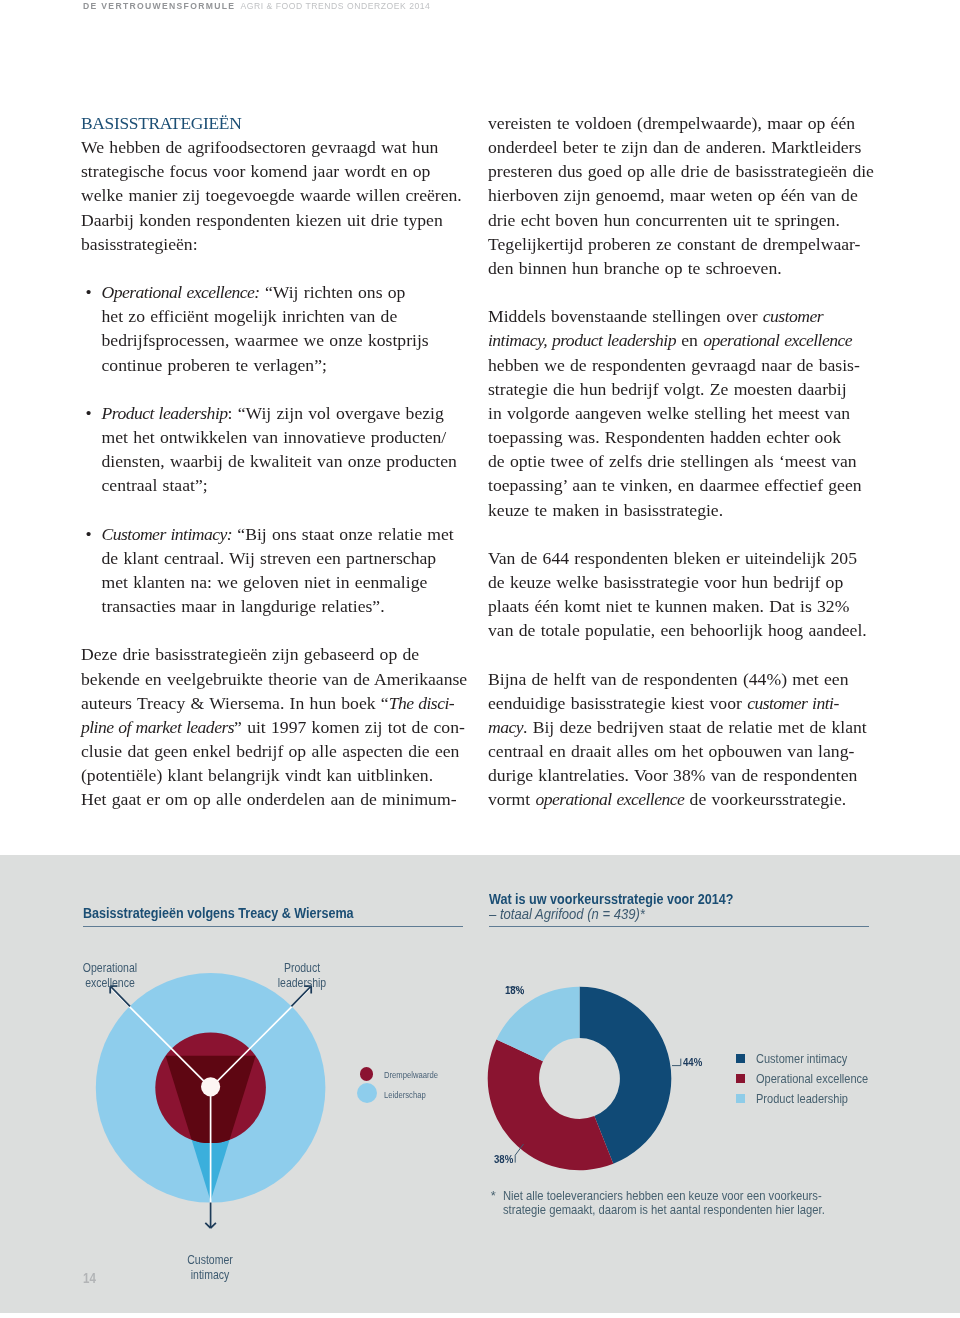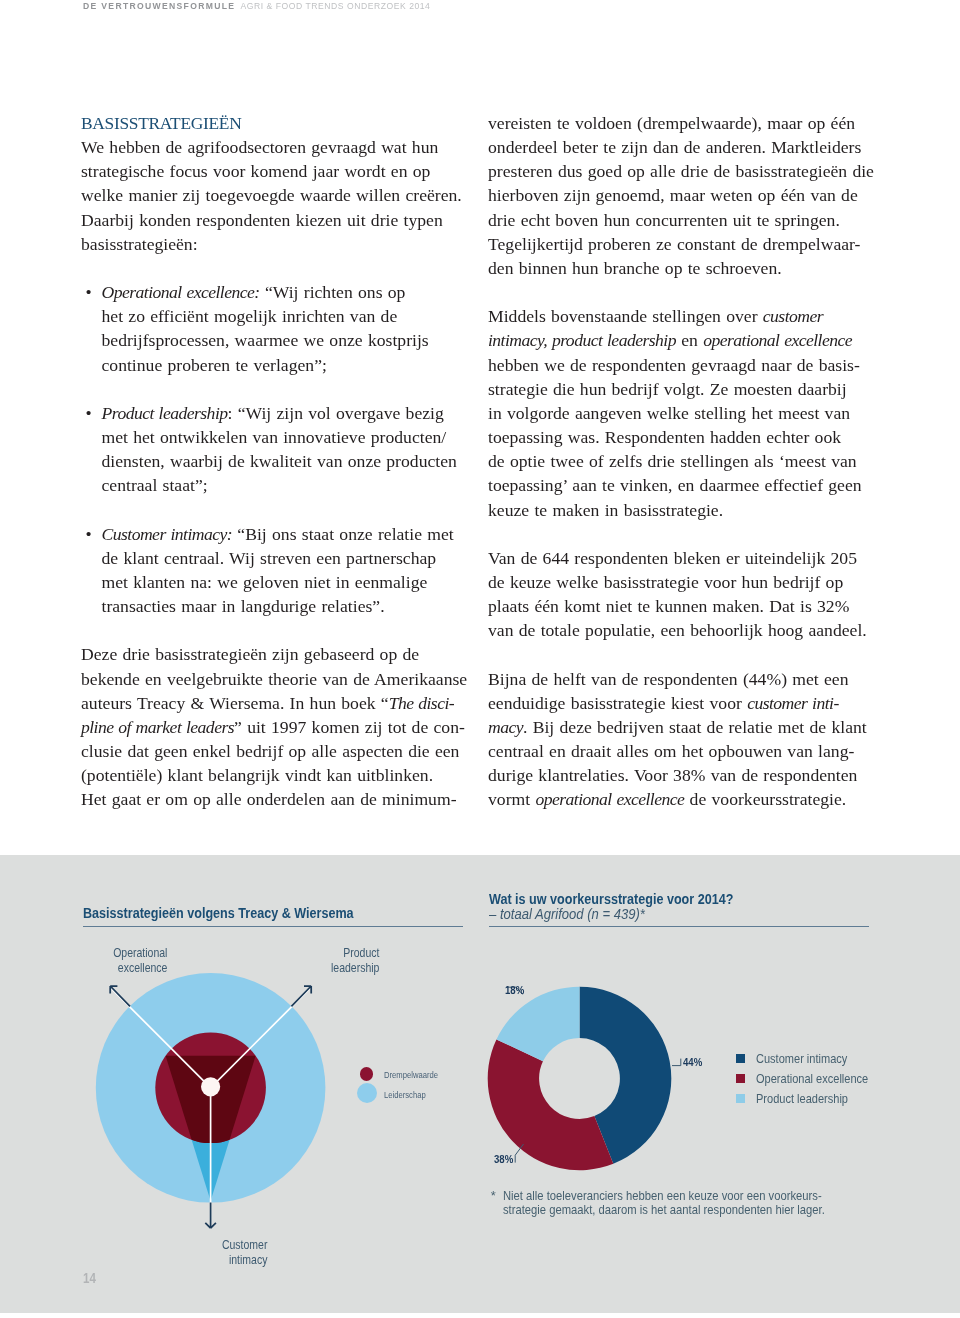--- a/index.html
+++ b/index.html
@@ -23,21 +23,21 @@
   
   .panel{position:absolute;left:0;top:0;width:769px;height:1318px;background:transparent;}
   .panel:before{content:"";position:absolute;left:0;top:855px;width:960px;height:458px;background:#dcdedd;}
   .pageno{position:absolute;left:83px;top:1271px;font-size:14.5px;line-height:1;font-weight:bold;color:#b2b4b6;display:inline-block;transform-origin:0 0;transform:scaleX(.8);}
 
   
   .chtitle{position:absolute;font-family:"Liberation Sans",sans-serif;font-size:14.5px;line-height:1;font-weight:bold;color:#1b4e74;white-space:nowrap;display:inline-block;transform-origin:0 0;transform:scaleX(.868);}
   .chsub{position:absolute;font-family:"Liberation Sans",sans-serif;font-size:14.5px;line-height:1;font-style:italic;color:#3d5a70;white-space:nowrap;display:inline-block;transform-origin:0 0;transform:scaleX(.90);}
   .rule{position:absolute;height:1px;background:#5f7c94;}
 
-  .dlabel{position:absolute;font-family:"Liberation Sans",sans-serif;font-size:12.8px;color:#3d5a70;line-height:15.3px;text-align:right;}
+  .dlabel{position:absolute;font-family:"Liberation Sans",sans-serif;font-size:12.8px;color:#3d5a70;line-height:15.3px;text-align:center;margin-top:15px;}
   .dlabel>div{transform:scaleX(.82);}
   .legtxt{position:absolute;font-family:"Liberation Sans",sans-serif;font-size:9.9px;color:#4a6277;white-space:nowrap;line-height:1;display:inline-block;transform-origin:0 0;transform:scaleX(.775);}
   .pct{position:absolute;font-family:"Liberation Sans",sans-serif;font-size:10.3px;font-weight:bold;color:#1b3a5c;white-space:nowrap;display:inline-block;transform-origin:0 0;transform:scaleX(.936);line-height:1;}
   .foot{position:absolute;left:490.7px;top:1189.3px;font-family:"Liberation Sans",sans-serif;font-size:12.9px;color:#46606f;line-height:13.3px;}
   .foot .fmark{position:absolute;left:0;top:0;}
   .foot .ftext{position:absolute;left:12.8px;top:0;display:inline-block;white-space:nowrap;transform-origin:0 0;transform:scaleX(.872);}
   .ldot{position:absolute;border-radius:50%;}
   .rl-row{position:absolute;left:736.1px;}
   .rl-sw{position:absolute;left:0;top:0;width:9.4px;height:9.3px;}
   .rl-tx{position:absolute;left:19.7px;top:-0.5px;font-family:"Liberation Sans",sans-serif;font-size:12.76px;line-height:1;color:#46606f;white-space:nowrap;display:inline-block;transform-origin:0 0;transform:scaleX(.865);}
@@ -143,21 +143,21 @@
         <path d="M231.4,61.4 L251.2,41.0 M251.2,41.0 L251.2,48.6 M251.2,41.0 L244.0,41.0"></path>
         <path d="M150.6,257.6 L150.6,283.1 M150.6,283.1 L145.3,277.8 M150.6,283.1 L155.9,277.8"></path>
       </g>
       <circle cx="150.6" cy="141.8" r="9.6" fill="#fdf5f3"></circle>
     </svg>
 
     <div class="dlabel" style="left:40.2px;top:944.5px;width:140px;">
         <div>Operational</div>
         <div>excellence</div>
       </div>
-    <div class="dlabel" style="left:252px;top:944.5px;width:140px;">
+    <div class="dlabel" style="left:232px;top:944.5px;width:140px;">
         <div>Product</div>
         <div>leadership</div>
       </div>
     <div class="dlabel" style="left:140.2px;top:1237.2px;width:140px;">
         <div>Customer</div>
         <div>intimacy</div>
       </div>
 
     <span class="ldot" style="left:359.6px;top:1066.8px;width:13.8px;height:13.8px;background:#8b1331;"></span>
     <span class="legtxt" style="left:384.2px;top:1069.6px;">Drempelwaarde</span>

